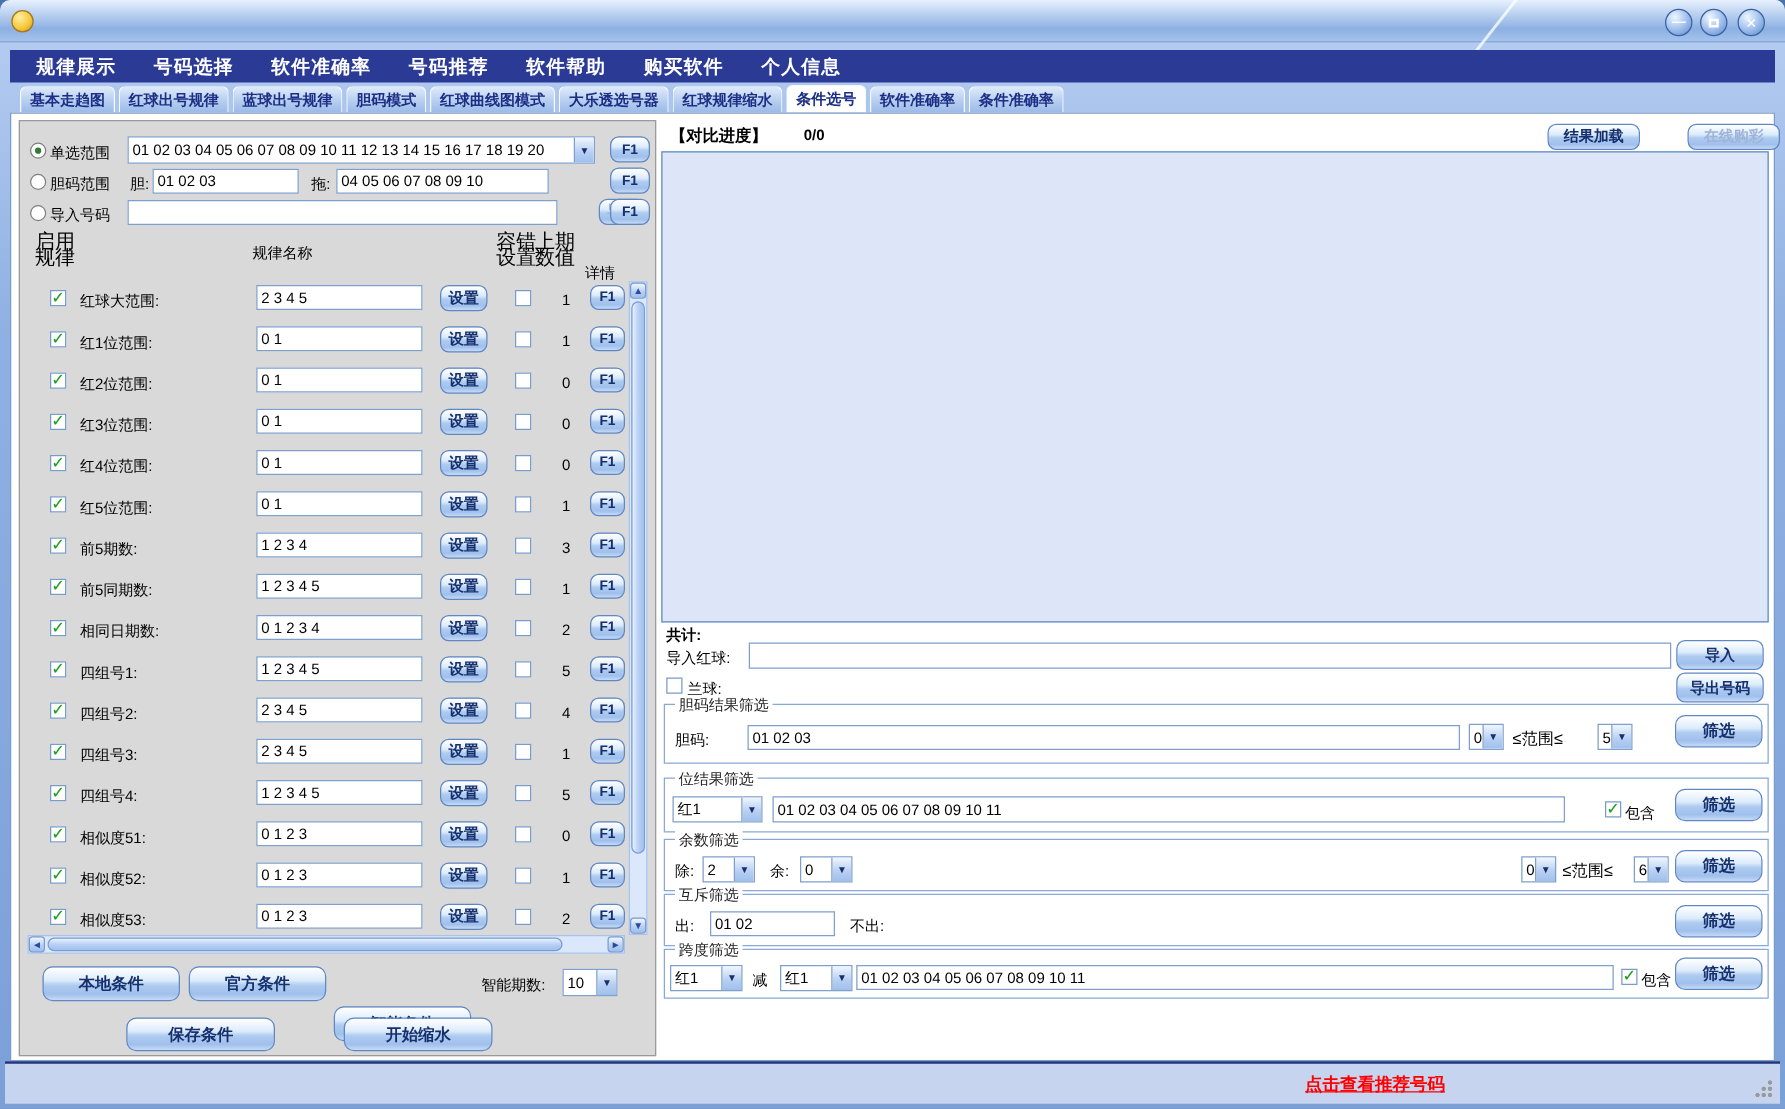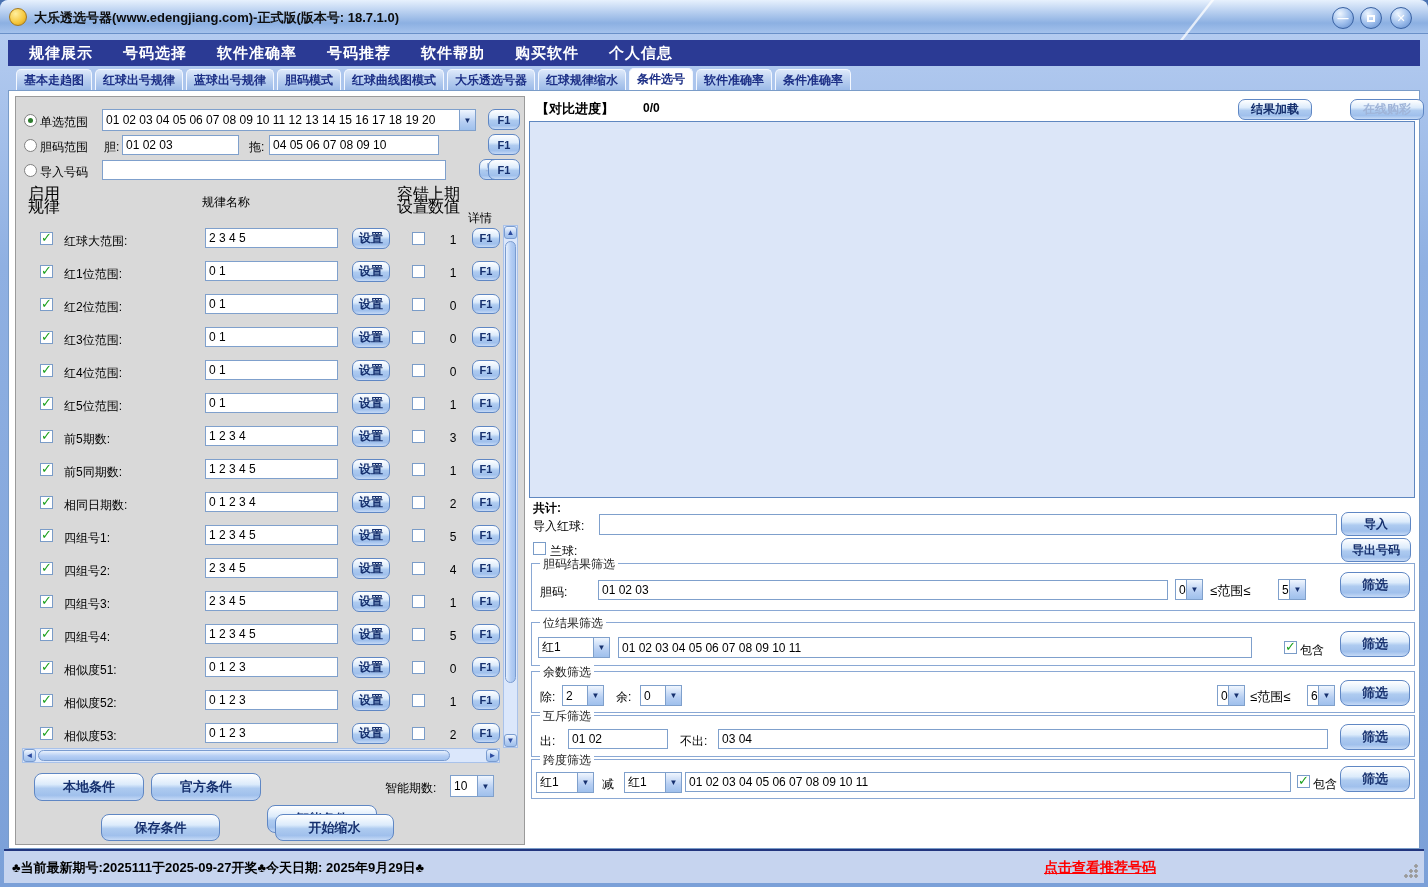--- a/index.html
+++ b/index.html
@@ -121,21 +121,20 @@
       radial-gradient(circle at 7px 7px,   #9a9a9a 1.5px, transparent 2px),
       radial-gradient(circle at 2px 12px,  #9a9a9a 1.5px, transparent 2px); }
 </style>
 </head>
 <body>
 
 <div id="window">
 
   <div class="titlebar">
     <div class="coin"></div>
-    <div class="wtitle">大乐透选号器(www.edengjiang.com)-正式版(版本号: 18.7.1.0)</div>
     <div class="swoosh"></div>
     <div class="tb-btn tb-min">
         <span>—</span>
       </div>
     <div class="tb-btn tb-max">
         <span class="sq"></span>
       </div>
     <div class="tb-btn tb-close">
         <span>✕</span>
       </div>
@@ -437,21 +436,20 @@
           <div class="arr">▼</div>
       </div>
       <div class="glossy btn-filter">筛选</div>
     </div>
 
     <div class="group" style="top:624px; height:42px;">
       <div class="legend">互斥筛选</div>
       <div class="lbl" style="left:8px; top:17px;">出:</div>
       <input class="tfield" style="left: 36px; top: 13px; width: 100px; height: 20px;" value="01 02">
       <div class="lbl" style="left:148px; top:17px;">不出:</div>
-      <input class="tfield" style="left: 186px; top: 13px; width: 610px; height: 20px;" value="03 04">
       <div class="glossy btn-filter">筛选</div>
     </div>
 
     <div class="group" style="top:668px; height:40px;">
       <div class="legend">跨度筛选</div>
       <div class="combo" style="left:4px; top:12px; width:58px; height:21px;">
         <div class="val">红1</div>
           <div class="arr">▼</div>
       </div>
       <div class="lbl" style="left:70px; top:16px;">减</div>
@@ -461,18 +459,17 @@
       </div>
       <input class="tfield" style="left: 153px; top: 12px; width: 606px; height: 20px;" value="01 02 03 04 05 06 07 08 09 10 11">
       <div class="cb checked" style="left:765px; top:15px;"></div>
       <div class="lbl" style="left:781px; top:16px;">包含</div>
       <div class="glossy btn-filter" style="top:6px;">筛选</div>
     </div>
 
   </div>
 
   <div class="statusbar">
-    <div class="status-info">♣当前最新期号:2025111于2025-09-27开奖♣今天日期: 2025年9月29日♣</div>
     <div class="status-link">点击查看推荐号码</div>
     <div class="grip"></div>
   </div>
 
 </div>
 
 </body></html>

